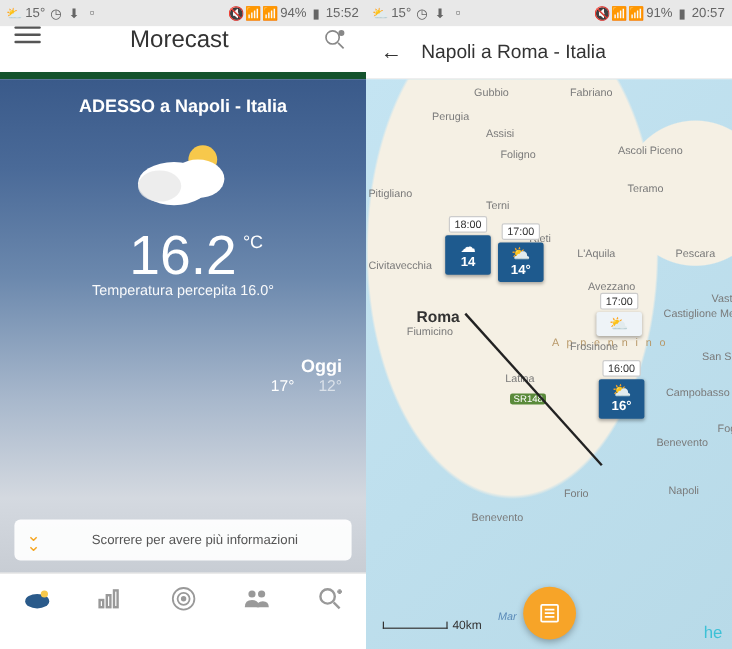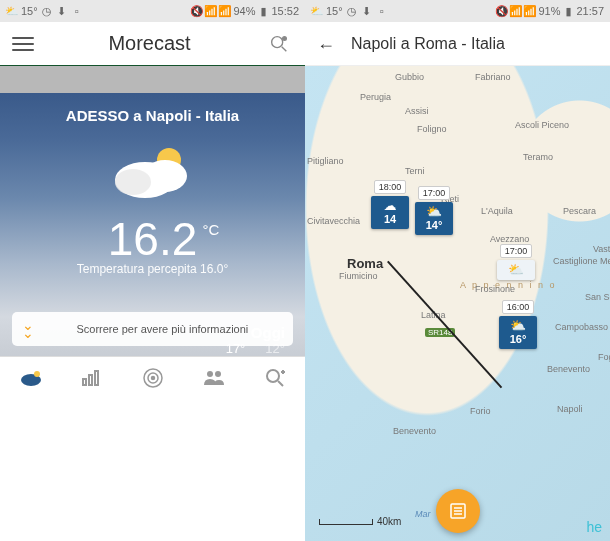--- a/index.html
+++ b/index.html
@@ -2,40 +2,40 @@
 <html><head>
 <meta charset="utf-8">
 <style>
 *{margin:0;padding:0;box-sizing:border-box;font-family:Arial,Helvetica,sans-serif}
 body{width:610px;height:541px;display:flex;background:#e8e8e8}
 .phone{width:305px;height:541px;position:relative;background:#fff;overflow:hidden}
 .statusbar{height:22px;background:#e8e8e8;display:flex;align-items:center;justify-content:space-between;padding:0 6px;font-size:11px;color:#666}
 .sb-left{display:flex;gap:3px;align-items:center}
 .sb-right{display:flex;gap:2px;align-items:center}
 .sb-icon{width:12px;height:12px;display:inline-flex;align-items:center;justify-content:center}
-.topbar{height:44px;background:#fff;display:flex;align-items:center;padding:0 12px;border-bottom:1px solid #14532d}
+.topbar{height:44px;background:#fff;display:flex;align-items:flex-start;padding:0 12px;border-bottom:6px solid #14532d}
 .hamburger{display:flex;flex-direction:column;gap:4px;cursor:pointer}
 .hamburger span{width:22px;height:2px;background:#555;border-radius:1px}
 .app-title{flex:1;text-align:center;font-size:20px;color:#333;font-weight:400}
 .search-pin{display:flex;align-items:center;justify-content:center;width:28px}
 .banner{height:62px;background:#b8b8b8}
 .weather-bg{flex:1;position:relative;background:linear-gradient(180deg,#3a5a8a 0%,#4a6a98 18%,#6b88ad 40%,#a8b8cc 65%,#d4d9e0 85%,#c8cdd4 100%);display:flex;flex-direction:column;align-items:center;color:#fff;padding:14px 16px 0}
 .location-now{font-size:15px;font-weight:600;text-align:center;margin-bottom:10px}
 .cloud-icon{width:100px;height:70px;margin:4px 0 8px;position:relative}
 .temp-big{font-size:46px;font-weight:300;position:relative;line-height:1}
 .temp-unit{font-size:15px;position:absolute;top:6px;right:-22px}
 .feels{font-size:12px;opacity:0.95}
 .today-block{align-self:flex-end;text-align:right;margin-top:48px;margin-right:4px}
 .today-label{font-size:15px;font-weight:600}
 .today-temps{font-size:13px}
 .today-temps .lo{opacity:0.6;margin-left:20px}
 .scroll-hint{position:absolute;bottom:10px;left:12px;right:12px;height:34px;background:rgba(255,255,255,0.92);border-radius:5px;display:flex;align-items:center;padding:0 10px;color:#2a4a78;font-size:11px}
 .scroll-hint .chev{color:#f5a623;margin-right:8px;font-size:14px;line-height:0.6}
 .scroll-hint .txt{flex:1;text-align:center;color:#555}
-.weather-area{height:290px;position:relative;display:flex;flex-direction:column}
+.weather-area{height:411px;position:relative;display:flex;flex-direction:row}
 .bottom-nav{height:42px;background:#fff;border-top:1px solid #ddd;display:flex;align-items:center;justify-content:space-around}
 .nav-item{width:36px;height:30px;display:flex;align-items:center;justify-content:center;color:#888}
 .nav-item.active{color:#2a5a8a}
 
 .topbar2{height:44px;background:#fff;display:flex;align-items:center;padding:0 12px;border-bottom:1px solid #eee}
 .back-arrow{font-size:18px;color:#333;width:24px}
 .route-title{font-size:16px;color:#333;margin-left:10px}
 .map-area{height:475px;position:relative;background:linear-gradient(135deg,#c4e4f2 0%,#b8dae8 100%);overflow:hidden}
 .land{position:absolute;inset:0;background:
  radial-gradient(ellipse 200px 340px at 40% 30%,#f5f0e4 0%,#f5f0e4 60%,transparent 61%),
@@ -165,21 +165,21 @@
    <span class="sb-icon">◷</span>
    <span class="sb-icon">⬇</span>
    <span class="sb-icon">▫</span>
   </div>
   <div class="sb-right">
    <span class="sb-icon">🔇</span>
    <span class="sb-icon">📶</span>
    <span class="sb-icon">📶</span>
    <span>91%</span>
    <span class="sb-icon">▮</span>
-   <span>21:57</span>
+   <span>20:57</span>
   </div>
  </div>
  <div class="topbar2">
   <div class="back-arrow">←</div>
   <div class="route-title">Napoli a Roma - Italia</div>
  </div>
  <div class="map-area">
   <div class="land"></div>
   <span class="city-label" style="top:6px;left:90px">Gubbio</span>
   <span class="city-label" style="top:6px;left:170px">Fabriano</span>

